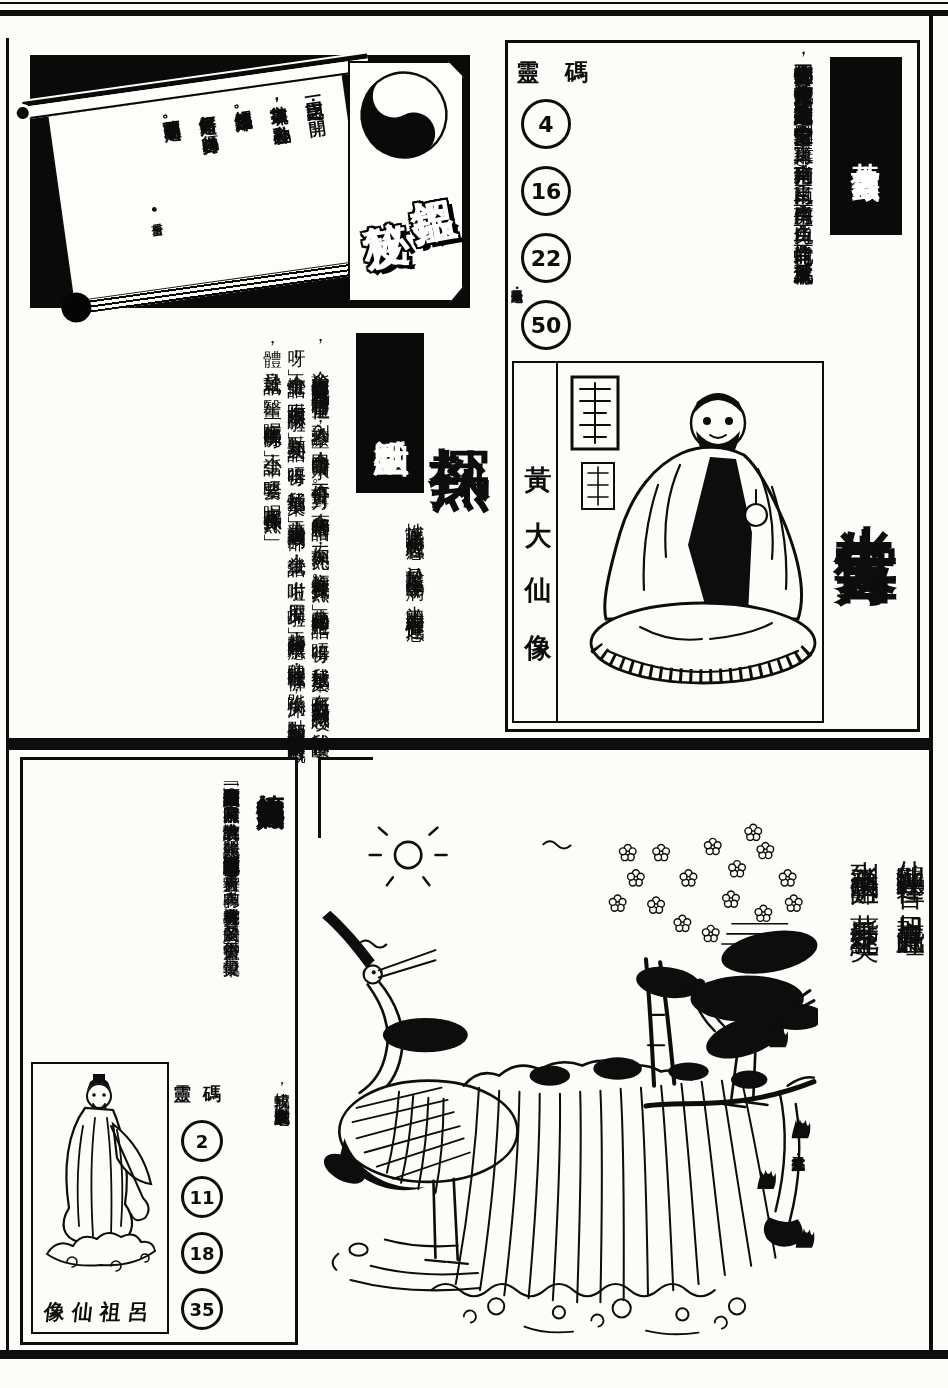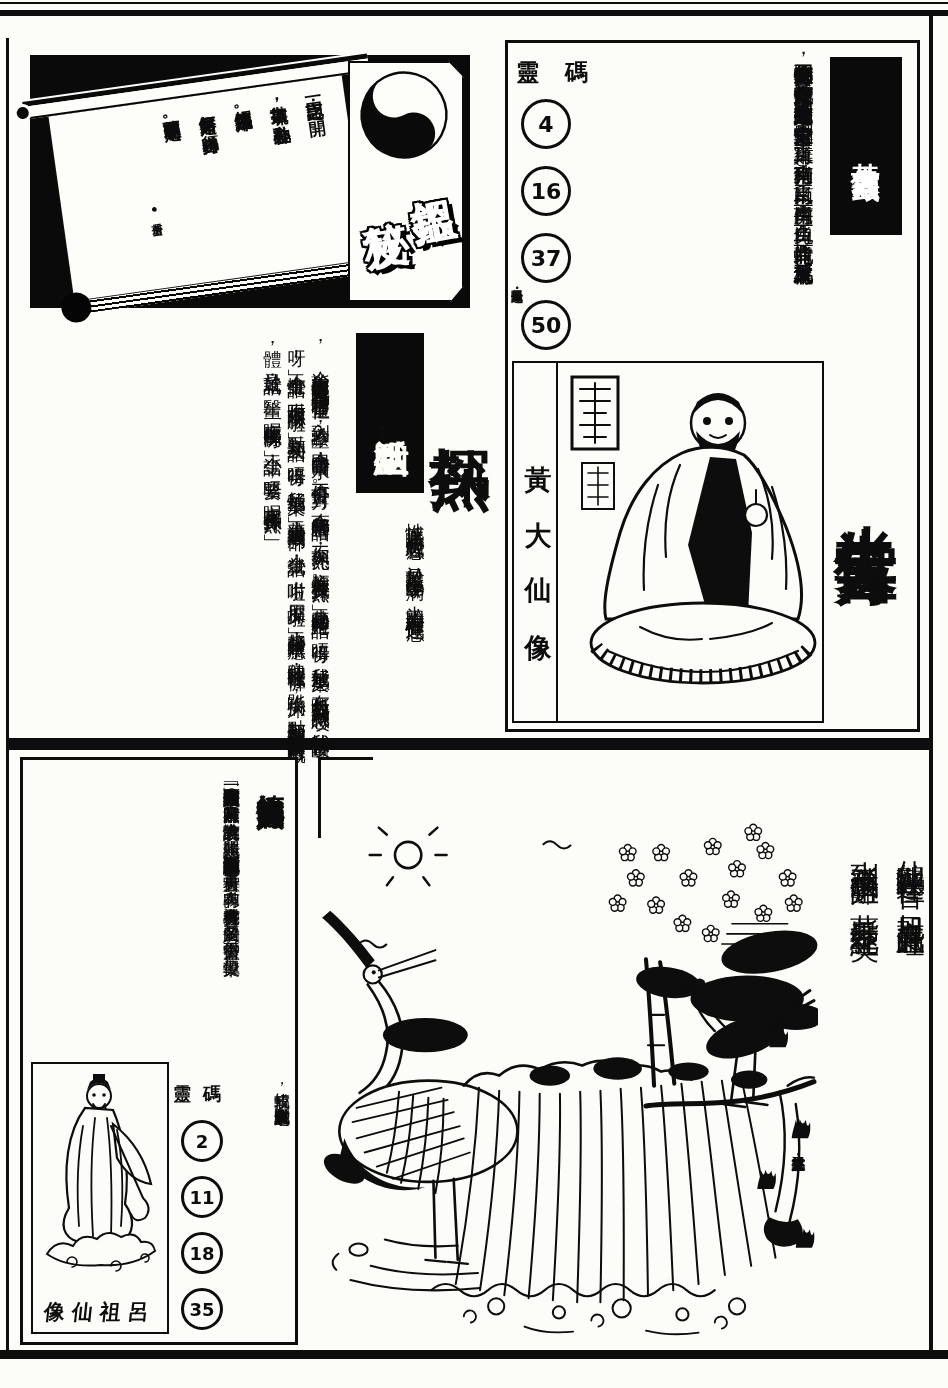--- a/index.html
+++ b/index.html
@@ -114,21 +114,21 @@
   </div>
 
   <div class="abs fortune-box">
     <div class="masthead v">黃大仙靈籤</div>
     <div class="headline v">生肖夫妻宮方位</div>
     <div class="fortune-body v">每個生肖的人都有不同的夫妻宮方位，家中此方位宜長年清潔整齊，並放上黃水晶有助嫁入豪門之運程。家中夫妻宮方位分別是；肖雞（正東）、肖狗肖豬（東南）、肖鼠（正南）、肖牛肖虎（西南）、肖兔（正西）、肖龍肖蛇（西北）、肖馬（正北）及肖羊肖猴（東北）。</div>
     <div class="lucky-label-top">靈碼</div>
     <div class="nums-col top">
       <div class="num num44">4</div>
       <div class="num num44">16</div>
-      <div class="num num44">37</div>
+      <div class="num num44">22</div>
       <div class="num num44">50</div>
     </div>
     <div class="contrib-top v">・鳳陽道長・</div>
 
     <div class="deity-box">
       <div class="deity-label v">黃大仙像</div>
       <svg class="deity-art" width="262" height="354" viewBox="0 0 262 354">
 
         <rect x="12" y="12" width="46" height="72" class="wb" stroke-width="3"></rect>
         <path class="ln" stroke-width="2" d="M20,24 h30 M20,36 h30 M24,48 h22 M20,60 h30 M24,72 h22 M35,18 v60"></path>

